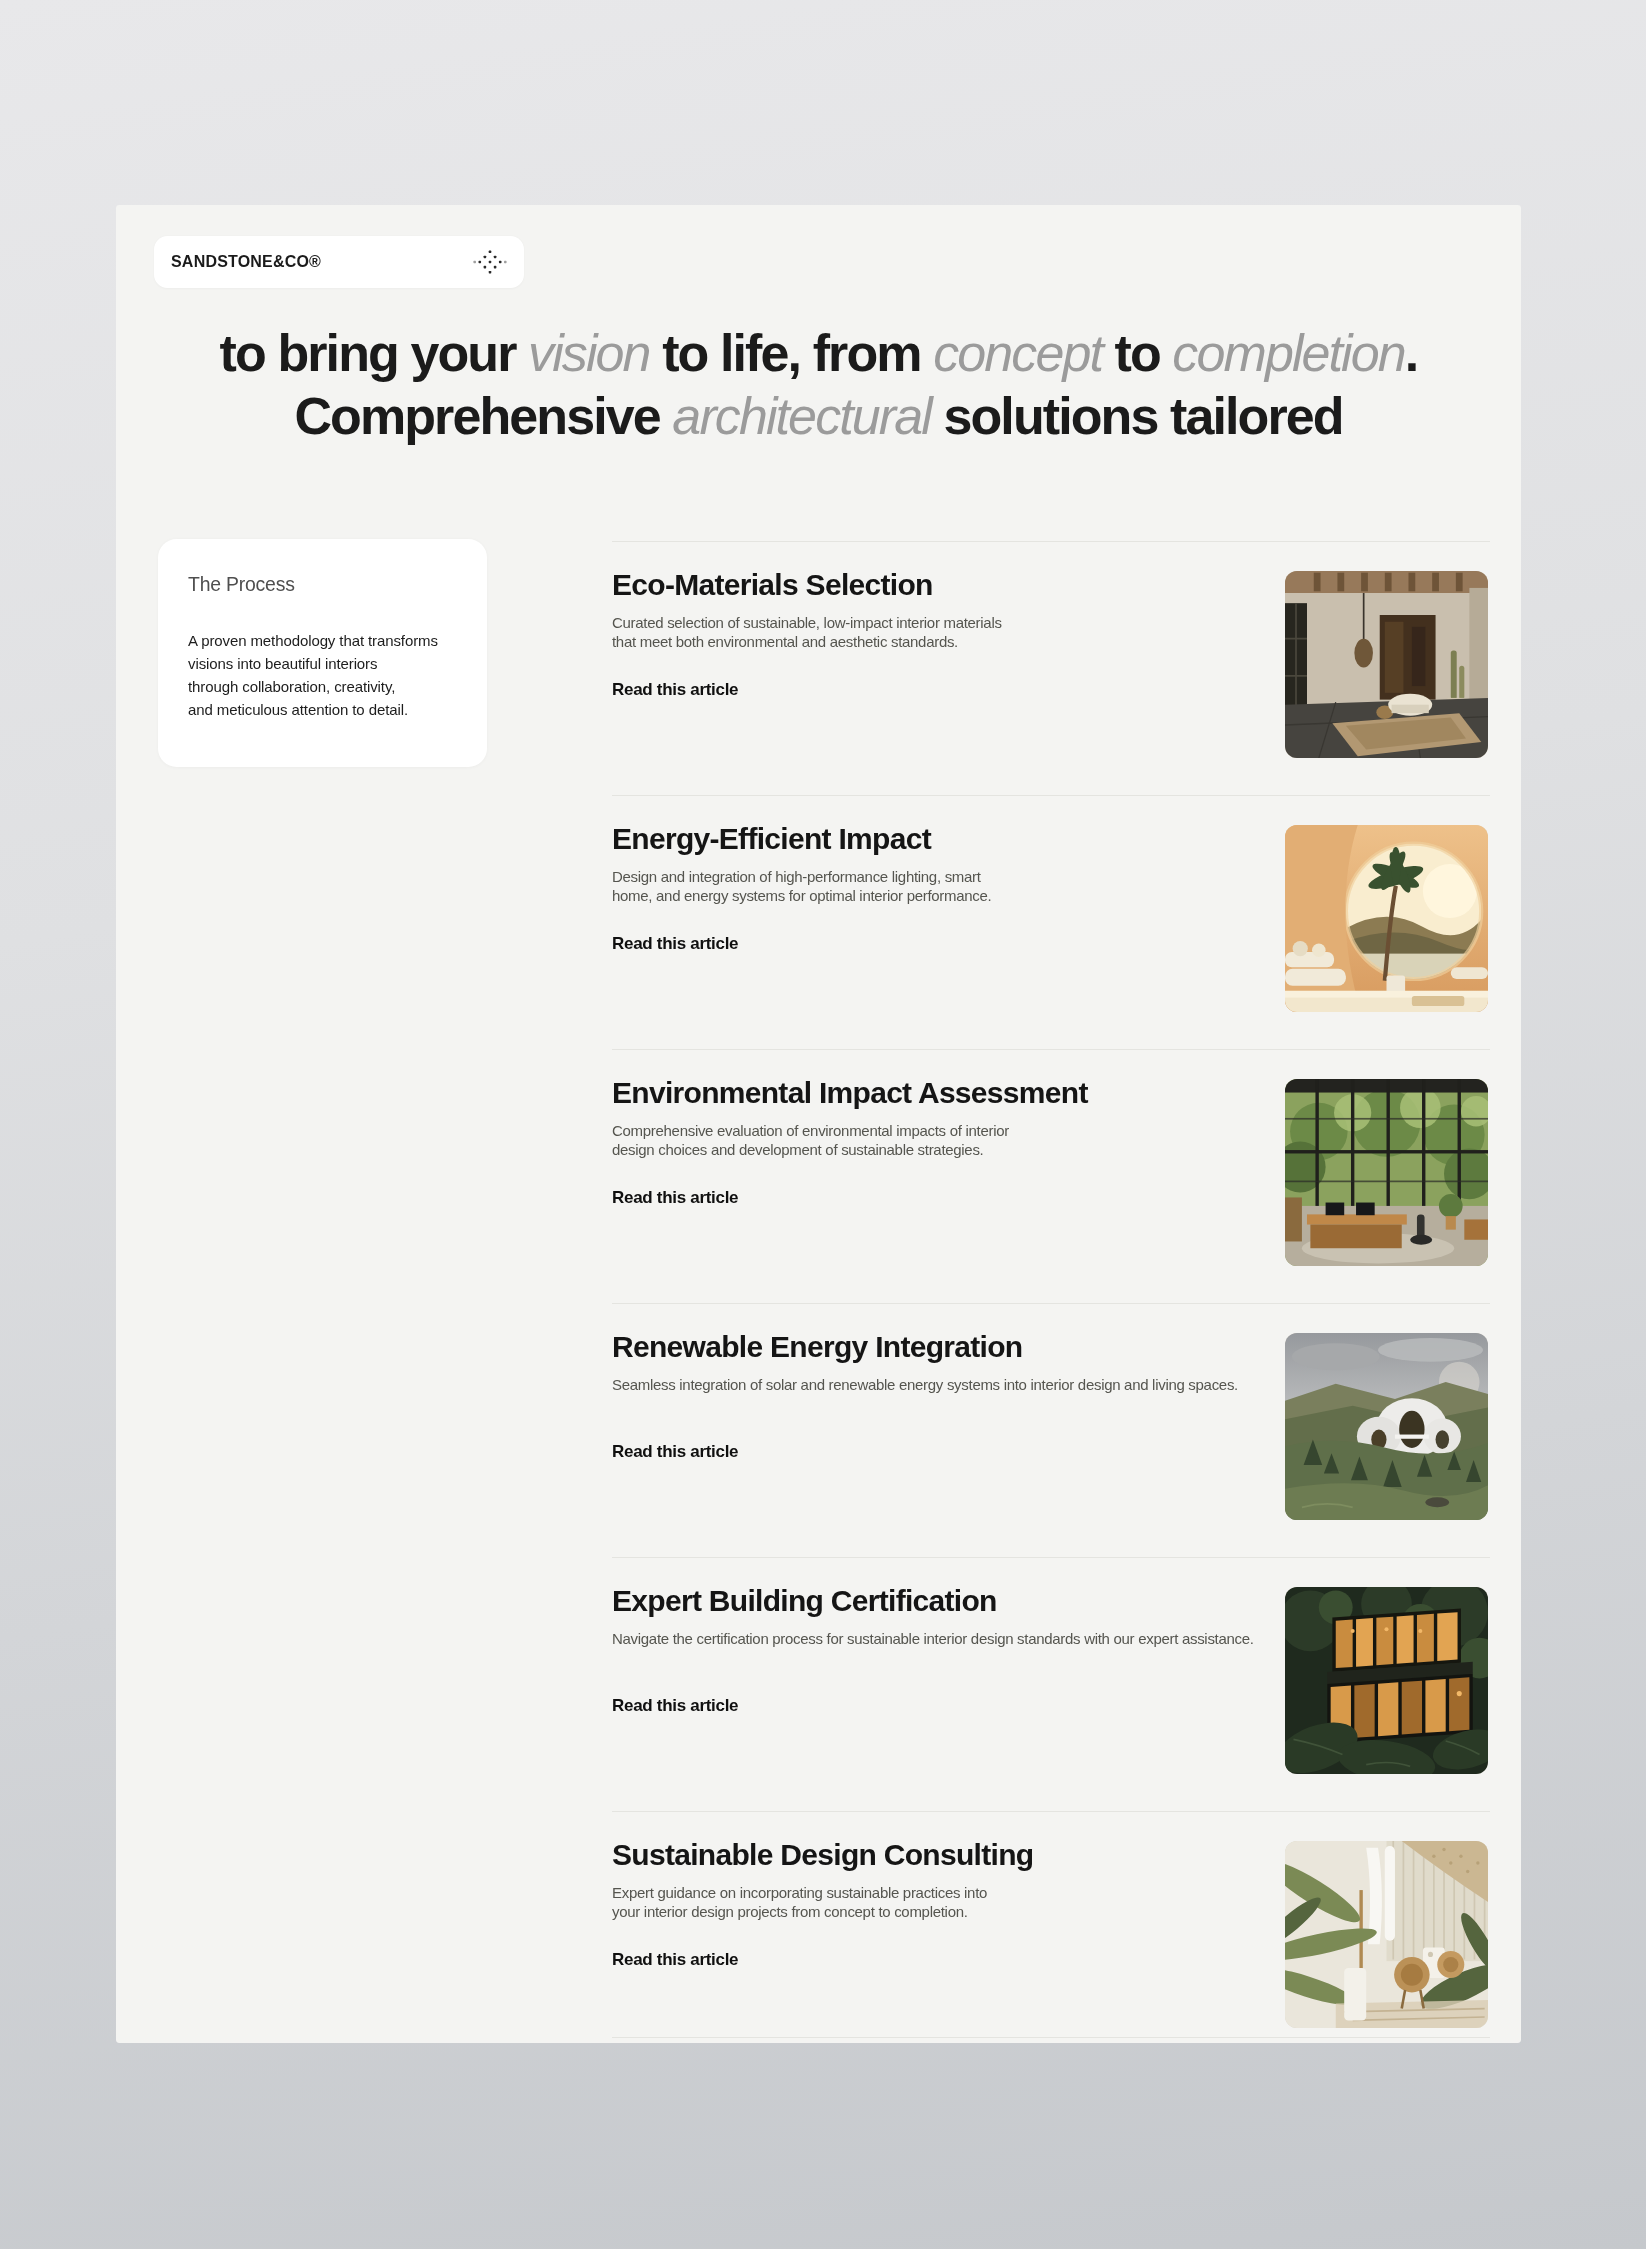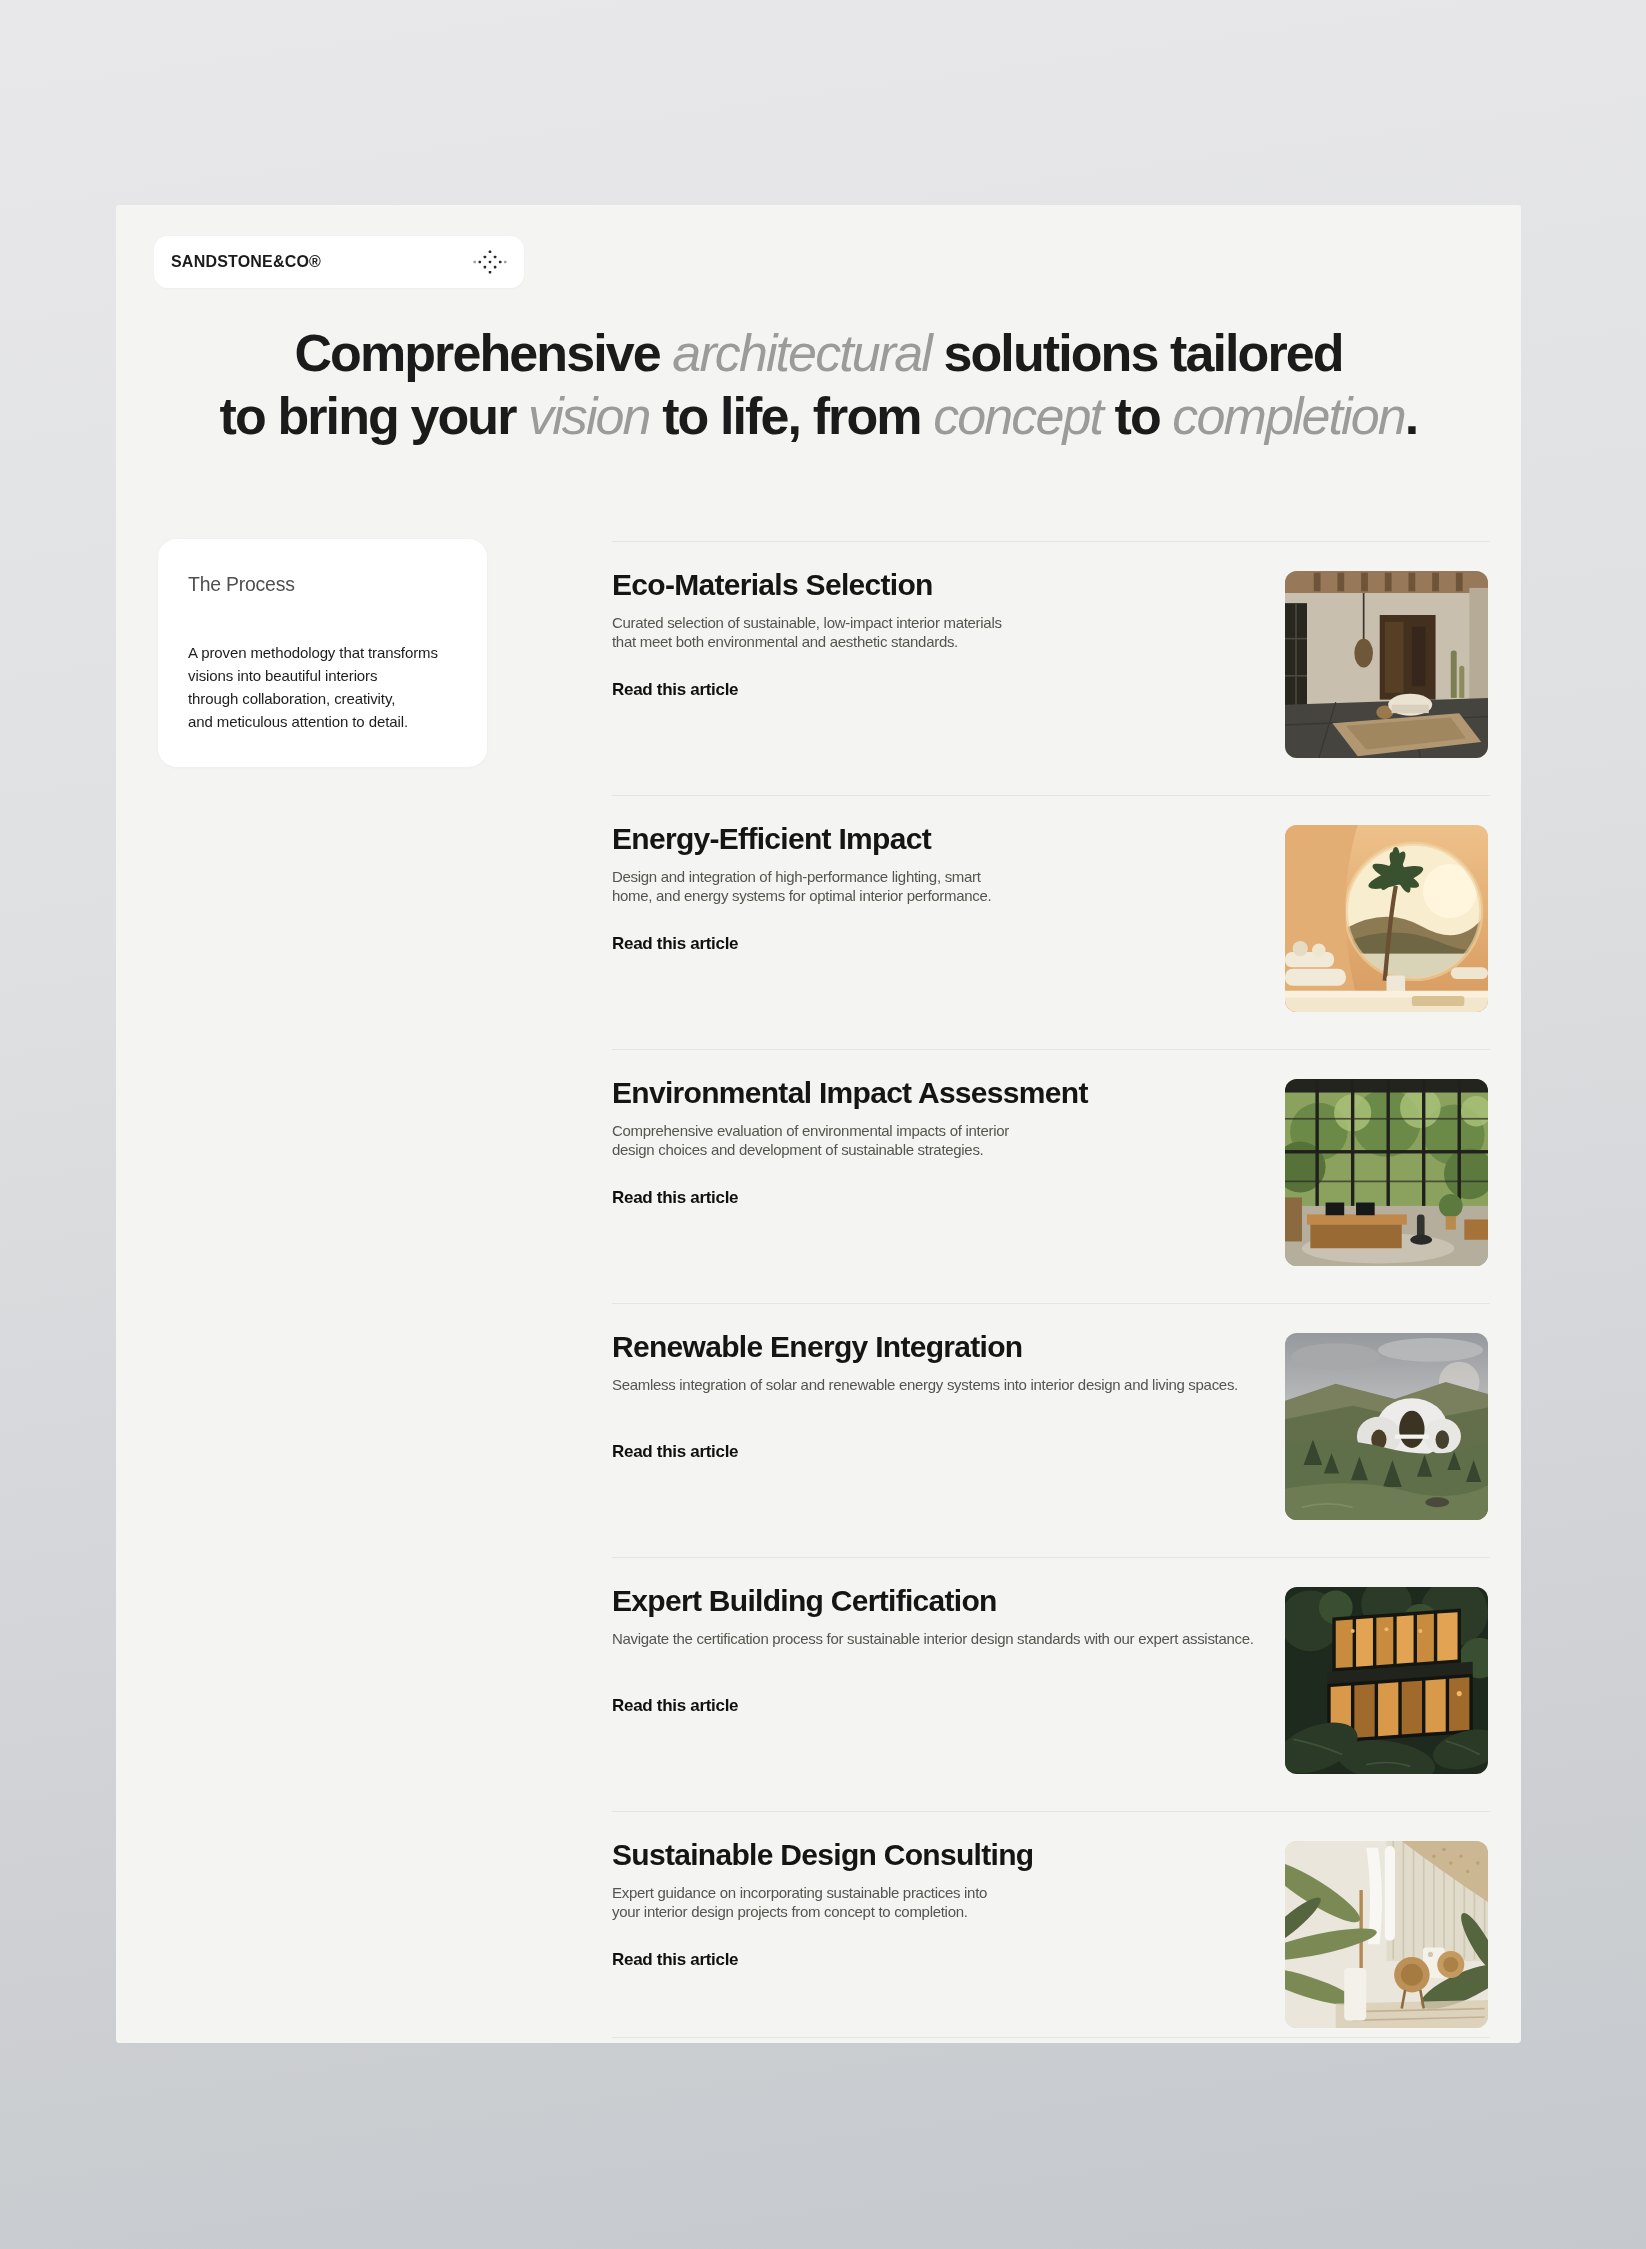--- a/index.html
+++ b/index.html
@@ -31,21 +31,21 @@
   .hero-line { white-space:nowrap; }
   .hero .it { font-style:italic; color:#9b9b9b; font-weight:500; }
   
   .process-card {
     position:absolute; left:42px; top:334px; width:329px; height:228px;
     background:#ffffff; border-radius:18.6px; padding:34px 30px;
     box-shadow:0 0.8px 3.4px rgba(0,0,0,.03);
   }
   .process-title { font-size:19.4px; font-weight:500; color:#4f4f4f; letter-spacing:-0.2px; }
   .process-body {
-    margin-top:45px; font-size:15px; line-height:23px; font-weight:500;
+    margin-top:33px; font-size:15px; line-height:23px; font-weight:500;
     color:#1d1d1d; white-space:pre; letter-spacing:-0.1px;
   }
   
   .articles { position:absolute; left:496px; top:336px; width:878px; }
   .article-row { position:relative; height:254px; border-top:0.8px solid #e4e4e0; }
   .article-row:last-child { height:227px; border-bottom:0.8px solid #e4e4e0; }
   .article-title {
     position:absolute; left:0; top:25px; font-size:30px; font-weight:600;
     letter-spacing:-0.7px; color:#151515; cursor:pointer; line-height:36px;
   }
@@ -81,22 +81,22 @@
         <rect x="12.5" y="24.5" width="3" height="3" rx="0.8"></rect>
         <rect x="24.5" y="24.5" width="3" height="3" rx="0.8"></rect>
         <rect x="18.5" y="30.5" width="3" height="3" rx="0.8"></rect>
         <rect x="0.5" y="18.5" width="3" height="3" rx="0.8" opacity="0.45"></rect>
         <rect x="36.5" y="18.5" width="3" height="3" rx="0.8" opacity="0.45"></rect>
       </g>
     </svg>
   </div>
 
   <h1 class="hero">
+      <div class="hero-line"><span>to bring your </span><span class="it">vision</span><span> to life, from </span><span class="it">concept</span><span> to </span><span class="it">completion</span><span>.</span></div>
       <div class="hero-line"><span>Comprehensive </span><span class="it">architectural</span><span> solutions tailored</span></div>
-      <div class="hero-line"><span>to bring your </span><span class="it">vision</span><span> to life, from </span><span class="it">concept</span><span> to </span><span class="it">completion</span><span>.</span></div>
     </h1>
 
   <aside class="process-card">
     <div class="process-title">The Process</div>
     <div class="process-body">A proven methodology that transforms
 visions into beautiful interiors
 through collaboration, creativity,
 and meticulous attention to detail.</div>
   </aside>
 

